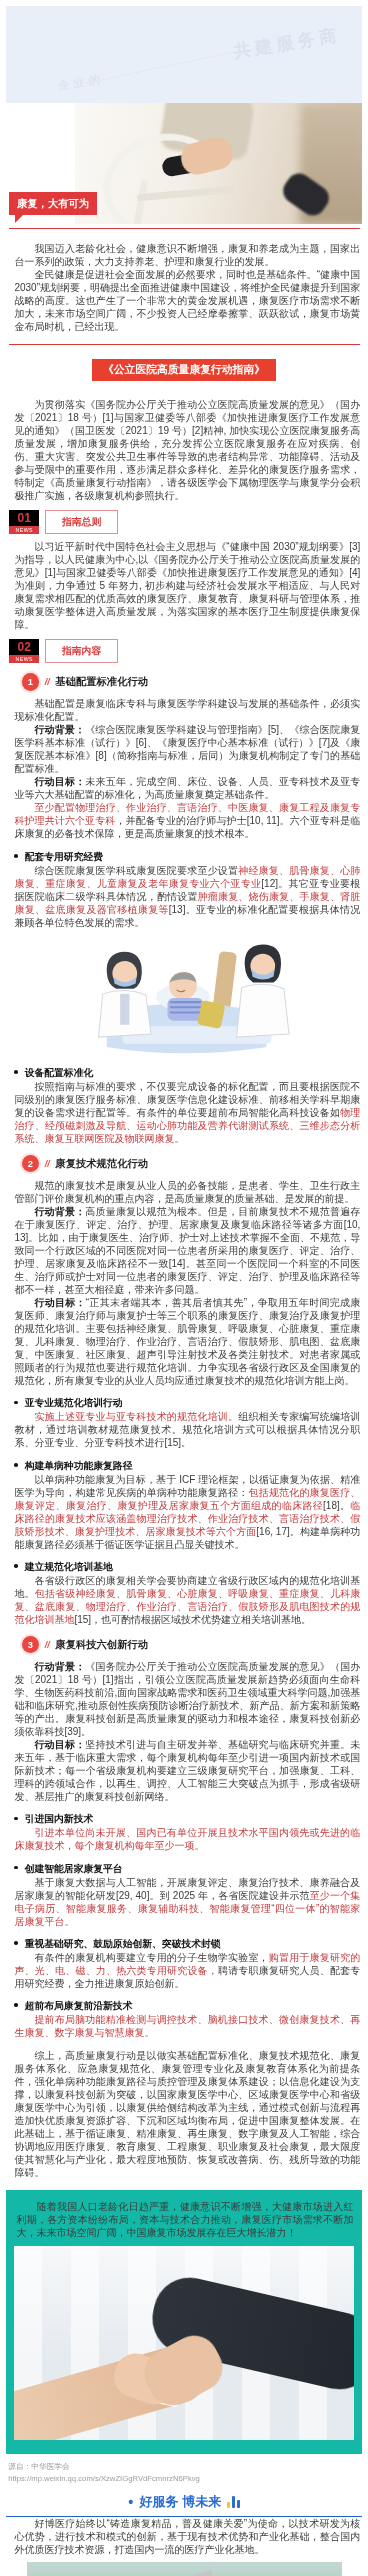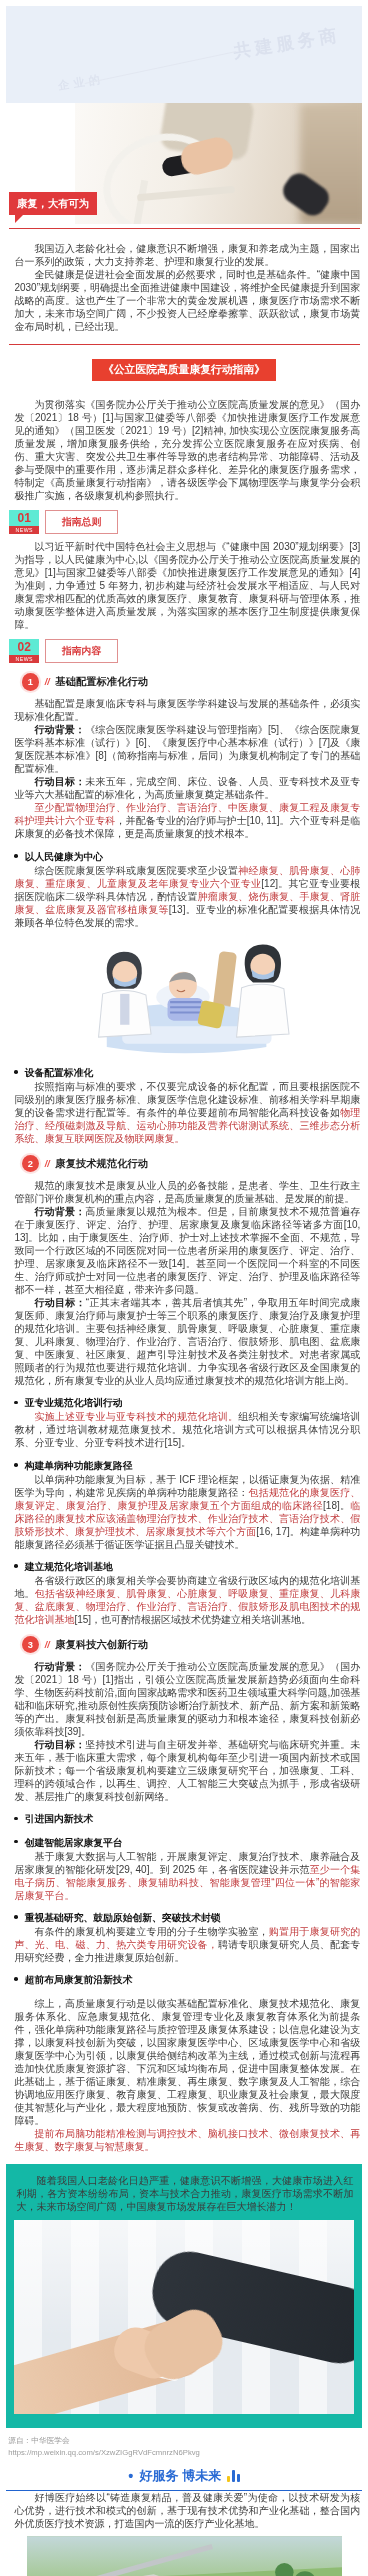--- a/index.html
+++ b/index.html
@@ -30,21 +30,21 @@
   .p{margin:0;padding:0 7.7px 0 14.4px;font-size:10px;line-height:13px;text-align:justify;text-indent:2em;color:#3b3b3b;}
   .rd{color:#c03a3c;}
   .bd{font-weight:bold;color:#222;}
   .introwrap{padding:12.4px 0 11.3px;}
   
   .gbanner{position:relative;width:fit-content;margin:14.4px auto 0;background:#e8402f;color:#fff;font-size:10.8px;font-weight:bold;line-height:21.6px;padding:0 11.3px;}
   .preamble{margin-top:17px;}
   
   .newsbadge{display:flex;align-items:stretch;height:24px;margin:8.2px 0 0 9.3px;}
   .nb-left{width:30px;display:flex;flex-direction:column;}
-  .nb-num{flex:1;background:#5eead4;color:#d93a3c;font-weight:bold;font-size:12px;display:flex;align-items:center;justify-content:center;}
+  .nb-num{flex:1;background:#000000;color:#d93a3c;font-weight:bold;font-size:12px;display:flex;align-items:center;justify-content:center;}
   .nb-tag{background:#d93a3c;color:#fff;font-size:5.2px;letter-spacing:0.5px;text-align:center;padding:1px 0 1.5px;}
   .nb-title{margin-left:6.2px;border:0.5px solid #e09090;color:#d93a3c;font-weight:bold;font-size:9.8px;display:flex;align-items:center;padding:0 15.5px;text-align:right;}
   
   .subhead{display:flex;align-items:center;gap:5.7px;margin:9.3px 0 0 21.6px;height:18.5px;}
   .sh-circle{width:17.5px;height:17.5px;border-radius:50%;background:#e8463f;color:#fff;font-size:9.3px;font-weight:bold;display:flex;align-items:center;justify-content:center;box-shadow:0 0 0 2.1px rgba(232,70,63,.15);}
   .sh-slash{color:#e8463f;font-weight:bold;font-size:8.8px;font-style:italic;}
   .sh-title{font-size:10.3px;font-weight:bold;color:#1f1f1f;text-align:center;}
   .blt{margin:10.3px 7.7px 0 14.4px;font-size:9.8px;font-weight:bold;color:#141414;}
   .blt::before{content:"";display:inline-block;width:3.6px;height:3.6px;border-radius:50%;background:#141414;margin-right:6.7px;vertical-align:2.1px;}
   .mt12{margin-top:6.2px;} .mt14{margin-top:7.2px;} .mt20{margin-top:10.3px;}
@@ -127,21 +127,21 @@
   <div class="subhead">
     <span class="sh-circle">1</span>
     <span class="sh-slash">//</span>
     <span class="sh-title">基础配置标准化行动</span>
   </div>
   <p class="p mt12">基础配置是康复临床专科与康复医学学科建设与发展的基础条件，必须实现标准化配置。</p>
   <p class="p"><span class="bd">行动背景：</span><span>《综合医院康复医学科建设与管理指南》[5]、《综合医院康复医学科基本标准（试行）》[6]、《康复医疗中心基本标准（试行）》[7]及《康复医院基本标准》[8]（简称指南与标准，后同）为康复机构制定了专门的基础配置标准。</span></p>
   <p class="p"><span class="bd">行动目标：</span><span>未来五年，完成空间、床位、设备、人员、亚专科技术及亚专业等六大基础配置的标准化，为高质量康复奠定基础条件。</span></p>
 
   <p class="p"><span class="rd">至少配置物理治疗、作业治疗、言语治疗、中医康复、康复工程及康复专科护理共计六个亚专科</span><span>，并配备专业的治疗师与护士[10, 11]。六个亚专科是临床康复的必备技术保障，更是高质量康复的技术根本。</span></p>
-  <div class="blt">以人民健康为中心</div>
+  <div class="blt">配套专用研究经费</div>
   <p class="p"><span>综合医院康复医学科或康复医院要求至少设置</span><span class="rd">神经康复、肌骨康复、心肺康复、重症康复、儿童康复及老年康复专业六个亚专业</span><span>[12]。其它亚专业要根据医院临床二级学科具体情况，酌情设置</span><span class="rd">肿瘤康复、烧伤康复、手康复、肾脏康复、盆底康复及器官移植康复等</span><span>[13]。亚专业的标准化配置要根据具体情况兼顾各单位特色发展的需求。</span></p>
 
   <svg class="illo" width="278" height="124" viewBox="0 0 540 240">
     <rect x="330" y="30" width="34" height="150" rx="9" fill="#d9ba8e" transform="rotate(7 347 105)"></rect>
     <path d="M120 150 Q270 110 430 150 L430 215 Q270 240 120 215 Z" fill="#cfe0f4"></path>
     <rect x="150" y="175" width="290" height="34" rx="10" fill="#e6eef9"></rect>
     <ellipse cx="268" cy="118" rx="52" ry="26" fill="#eef3fa"></ellipse>
     <circle cx="268" cy="96" r="27" fill="#f4d2b8"></circle>
     <path d="M241 90 Q250 68 273 70 Q293 72 294 90 Q280 82 263 84 Q248 86 241 90 Z" fill="#9b9b9b"></path>
     <path d="M256 104 Q263 111 272 105" stroke="#b06a4a" stroke-width="2" fill="none"></path>
@@ -184,28 +184,29 @@
 
   <div class="subhead">
     <span class="sh-circle">3</span>
     <span class="sh-slash">//</span>
     <span class="sh-title">康复科技六创新行动</span>
   </div>
   <p class="p mt12"><span class="bd">行动背景：</span><span>《国务院办公厅关于推动公立医院高质量发展的意见》（国办发〔2021〕18 号）[1]指出，引领公立医院高质量发展新趋势必须面向生命科学、生物医药科技前沿,面向国家战略需求和医药卫生领域重大科学问题,加强基础和临床研究,推动原创性疾病预防诊断治疗新技术、新产品、新方案和新策略等的产出。康复科技创新是高质量康复的驱动力和根本途径，康复科技创新必须依靠科技[39]。</span></p>
   <p class="p"><span class="bd">行动目标：</span><span>坚持技术引进与自主研发并举、基础研究与临床研究并重。未来五年，基于临床重大需求，每个康复机构每年至少引进一项国内新技术或国际新技术；每一个省级康复机构要建立三级康复研究平台，加强康复、工科、理科的跨领域合作，以再生、调控、人工智能三大突破点为抓手，形成省级研发、基层推广的康复科技创新网络。</span></p>
 
   <div class="blt">引进国内新技术</div>
+  <p class="p"><span class="rd">引进本单位尚未开展、国内已有单位开展且技术水平国内领先或先进的临床康复技术，每个康复机构每年至少一项。</span></p>
   <div class="blt">创建智能居家康复平台</div>
   <p class="p"><span>基于康复大数据与人工智能，开展康复评定、康复治疗技术、康养融合及居家康复的智能化研发[29, 40]。到 2025 年，各省医院建设并示范</span><span class="rd">至少一个集电子病历、智能康复服务、康复辅助科技、智能康复管理“四位一体”的智能家居康复平台。</span></p>
   <div class="blt">重视基础研究、鼓励原始创新、突破技术封锁</div>
   <p class="p"><span>有条件的康复机构要建立专用的分子生物学实验室，</span><span class="rd">购置用于康复研究的声、光、电、磁、力、热六类专用研究设备，</span><span>聘请专职康复研究人员、配套专用研究经费，全力推进康复原始创新。</span></p>
   <div class="blt">超前布局康复前沿新技术</div>
+  <p class="p"><span class="rd">提前布局脑功能精准检测与调控技术、脑机接口技术、微创康复技术、再生康复、数字康复与智慧康复。</span></p>
+
   <p class="p mt20">综上，高质量康复行动是以做实基础配置标准化、康复技术规范化、康复服务体系化、应急康复规范化、康复管理专业化及康复教育体系化为前提条件，强化单病种功能康复路径与质控管理及康复体系建设；以信息化建设为支撑，以康复科技创新为突破，以国家康复医学中心、区域康复医学中心和省级康复医学中心为引领，以康复供给侧结构改革为主线，通过模式创新与流程再造加快优质康复资源扩容、下沉和区域均衡布局，促进中国康复整体发展。在此基础上，基于循证康复、精准康复、再生康复、数字康复及人工智能，综合协调地应用医疗康复、教育康复、工程康复、职业康复及社会康复，最大限度使其智慧化与产业化，最大程度地预防、恢复或改善病、伤、残所导致的功能障碍。</p>
-
-  <p class="p"><span class="rd">提前布局脑功能精准检测与调控技术、脑机接口技术、微创康复技术、再生康复、数字康复与智慧康复。</span></p>
 
   <div class="graysec">
     <p class="p">随着我国人口老龄化日趋严重，健康意识不断增强，大健康市场进入红利期，各方资本纷纷布局，资本与技术合力推动，康复医疗市场需求不断加大，未来市场空间广阔，中国康复市场发展存在巨大增长潜力！</p>
     <div class="shake">
       <div class="glow"></div>
       <div class="arm-l"></div>
       <div class="arm-r"></div>
       <div class="cuff"></div>
       <div class="hand-r"></div>
       <div class="clasp"></div>

